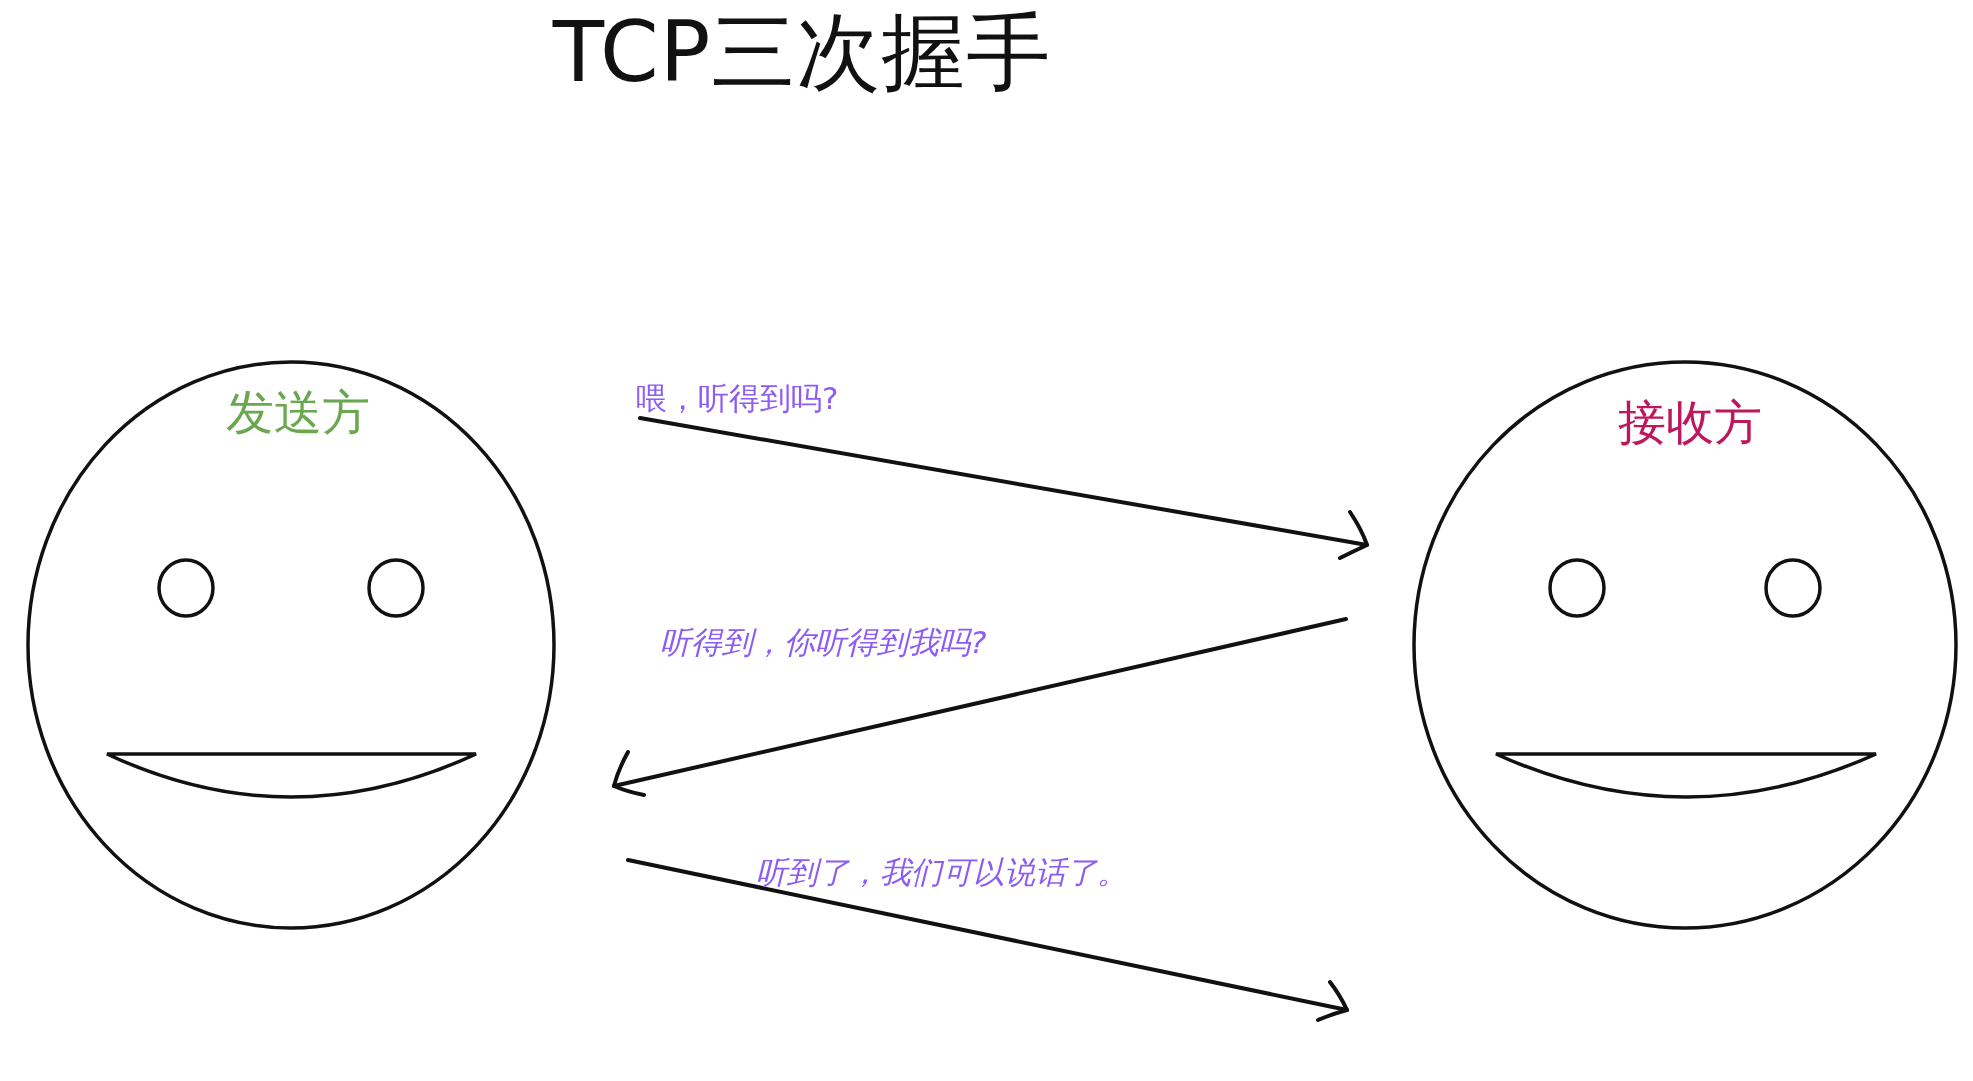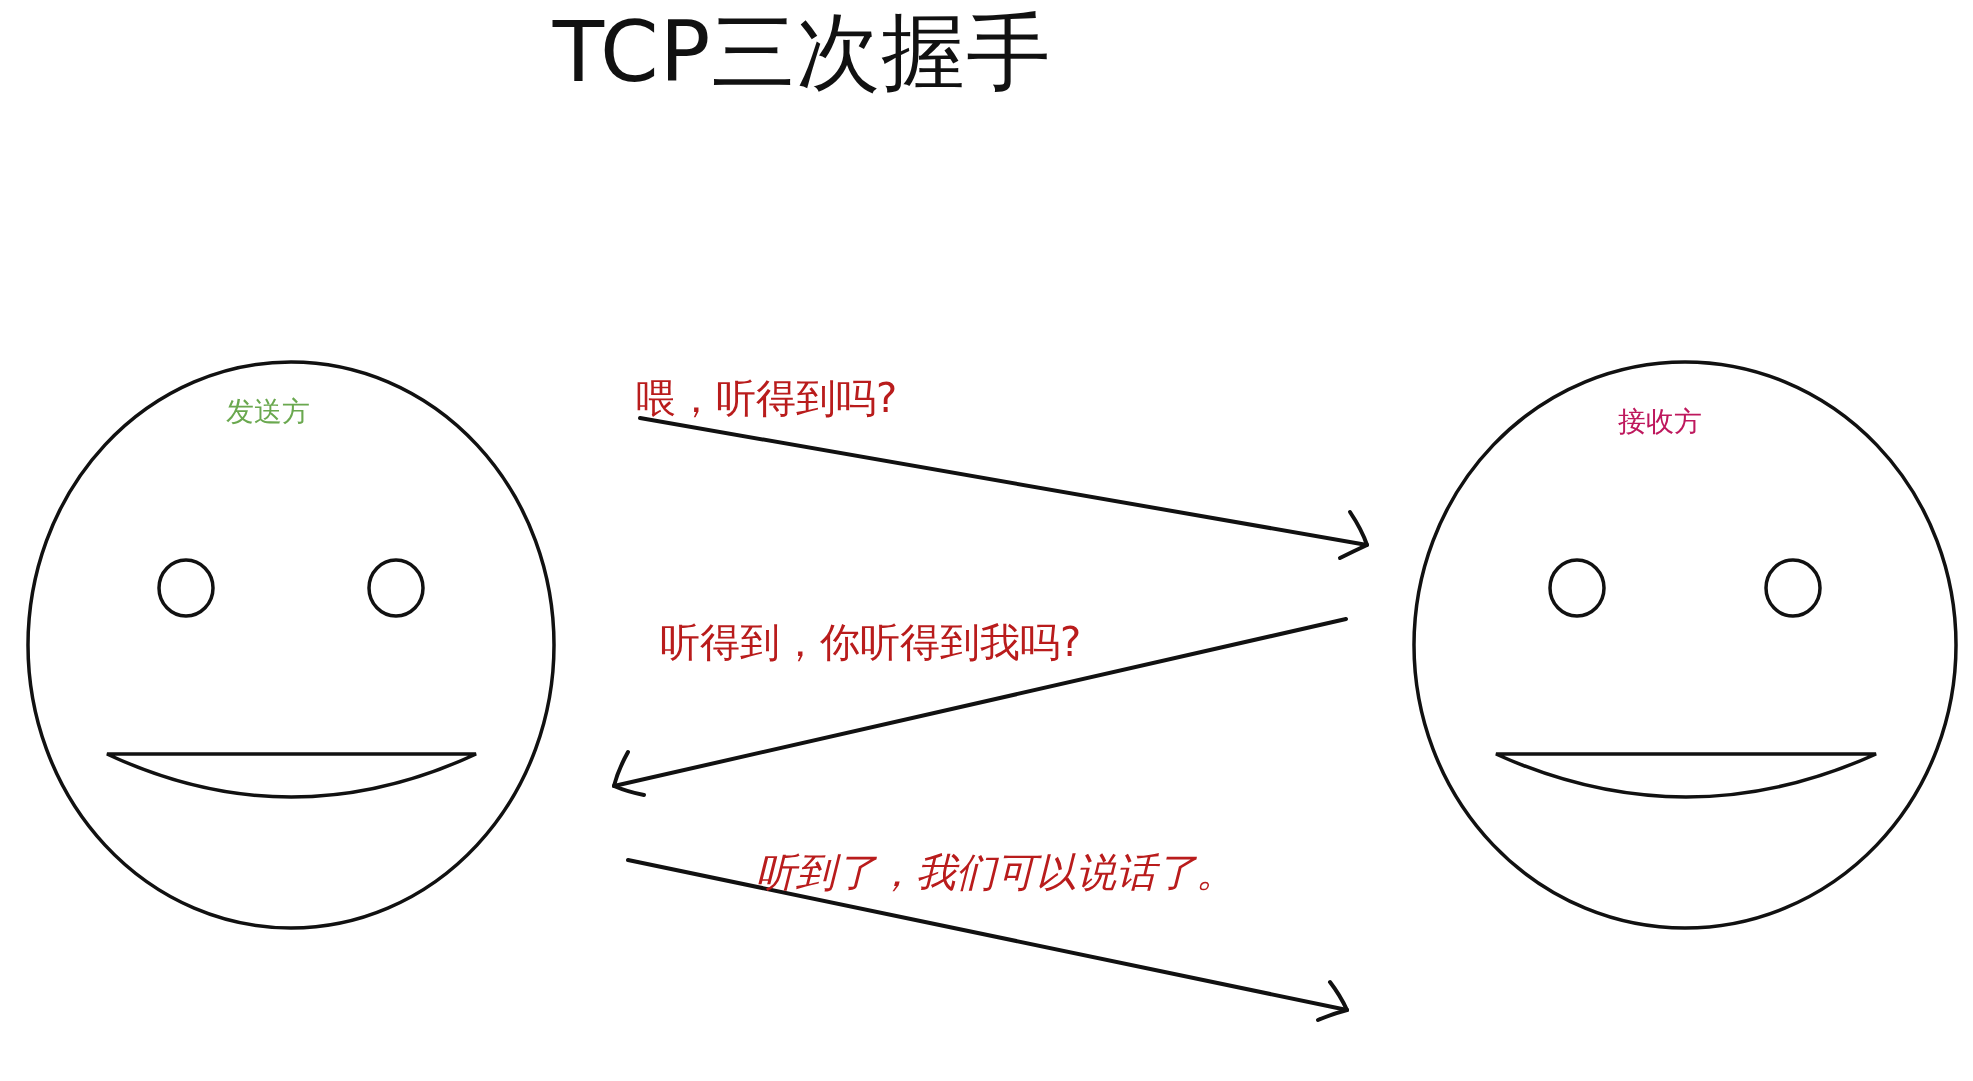--- a/index.html
+++ b/index.html
@@ -25,28 +25,28 @@
       color: #111111;
       letter-spacing: 1px;
     }
     svg.canvas {
       position: absolute;
       left: 0;
       top: 0;
     }
     .label {
       position: absolute;
-      font-size: 40px;
+      font-size: 31px;
       line-height: 48px;
-      color: #b91c1c;
+      color: #8b5cf6;
       white-space: nowrap;
     }
     .role {
       position: absolute;
-      font-size: 28px;
+      font-size: 48px;
       line-height: 48px;
       white-space: nowrap;
     }
   </style>
 </head>
 <body>
 
 <div class="title">TCP三次握手</div>
 
 <svg class="canvas" width="1973" height="1081" viewBox="0 0 1973 1081">
@@ -78,14 +78,14 @@
       <line x1="628" y1="860" x2="1347" y2="1010"></line>
       <path d="M1330 982 Q1340 995 1347 1010 Q1332 1014 1318 1020"></path>
     </g>
   </g>
 </svg>
 
 <div class="role" style="left:226px; top:388px; color:#6aa84f;">发送方</div>
 <div class="role" style="left:1618px; top:398px; color:#be185d;">接收方</div>
 
 <div class="label" style="left:636px; top:374px;">喂，听得到吗?</div>
-<div class="label" style="left:660px; top:618px;">听得到，你听得到我吗?</div>
+<div class="label" style="left:660px; top:618px;font-style:italic;">听得到，你听得到我吗?</div>
 <div class="label" style="left:756px; top:848px;font-style:italic;">听到了，我们可以说话了。</div>
 
 </body></html>

